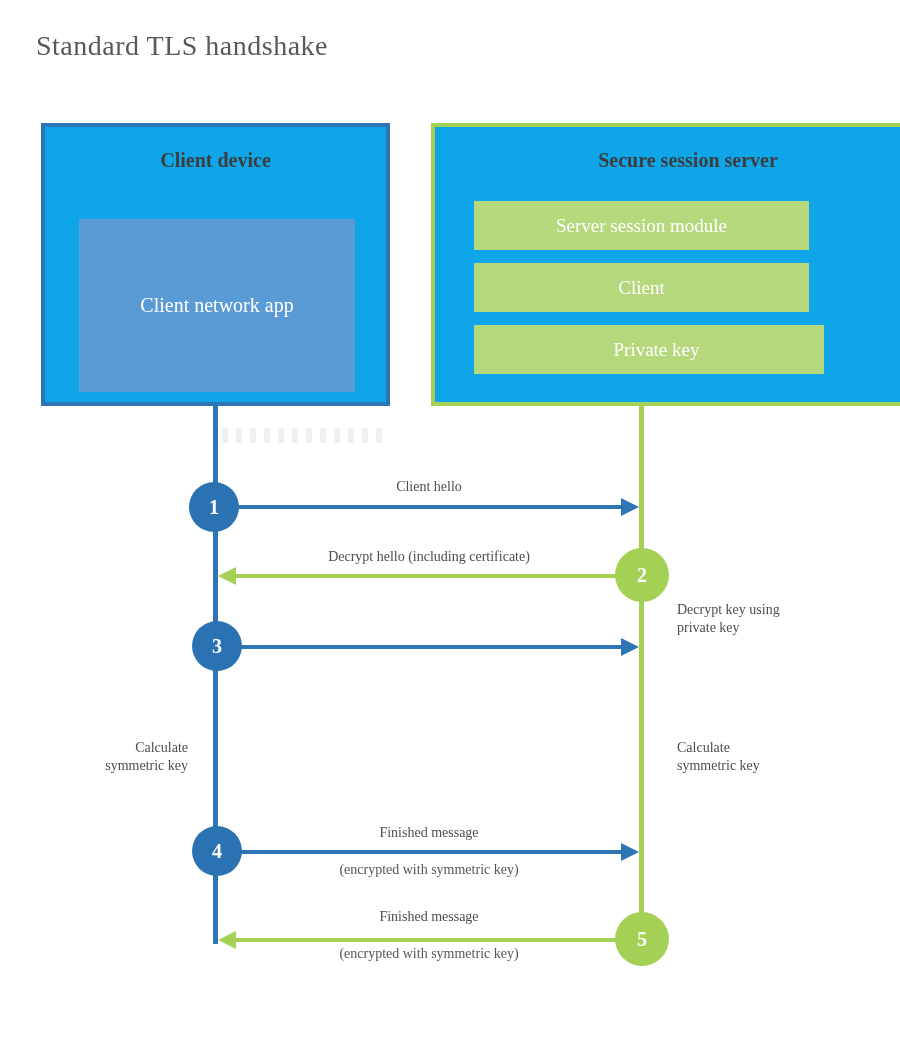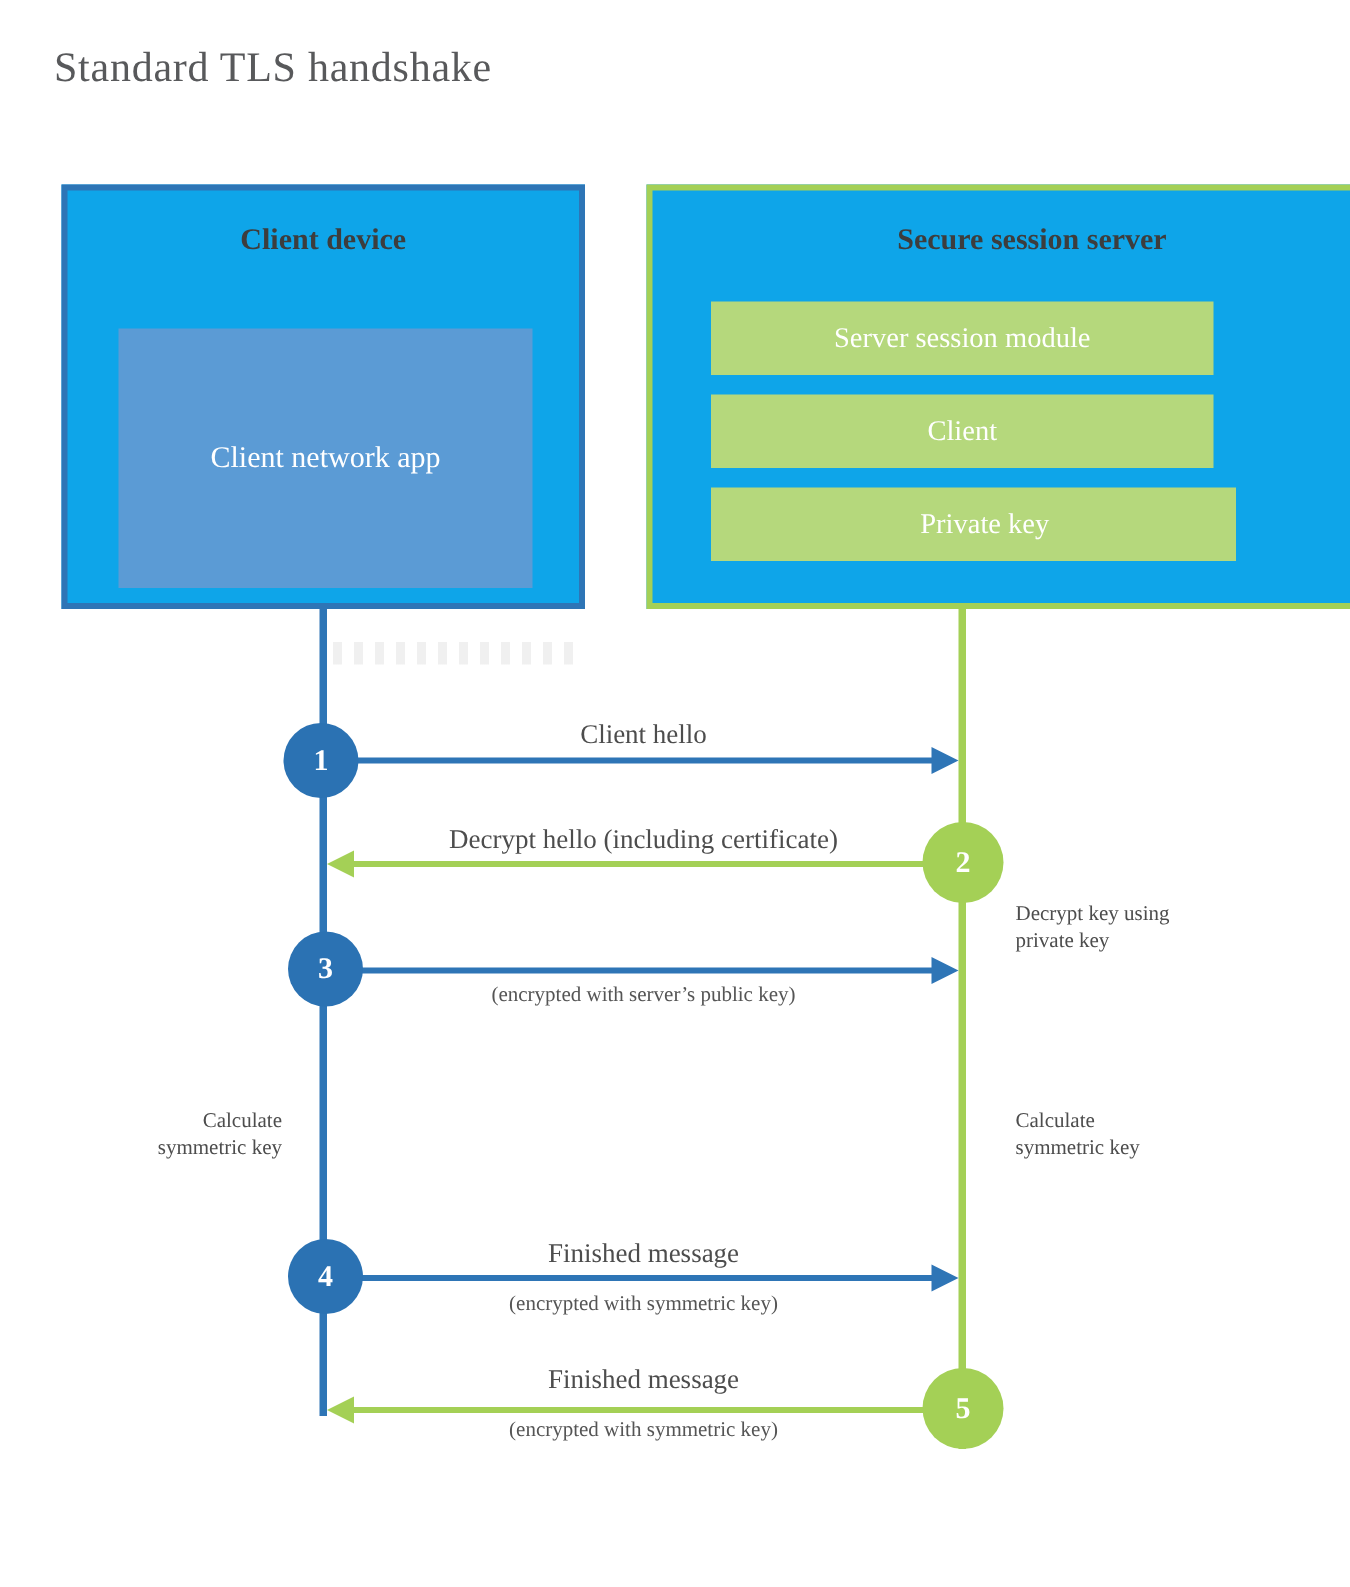--- a/index.html
+++ b/index.html
@@ -47,21 +47,21 @@
   
   .step-circle{
     position:absolute;border-radius:50%;color:#fff;font-weight:bold;font-size:20px;
     display:flex;align-items:center;justify-content:center;z-index:5;
   }
   .circle-blue{width:50px;height:50px;background:#2b72b3;}
   .circle-green{width:54px;height:54px;background:#a4d056;}
   
   .msg-label{
     position:absolute;left:219px;width:420px;text-align:center;
-    font-size:18px;color:#4d4d4d;
+    font-size:14px;color:#4d4d4d;
   }
   .msg-sublabel{
     position:absolute;left:219px;width:420px;text-align:center;
     font-size:14px;color:#555;
   }
   .side-note{position:absolute;font-size:14px;color:#4d4d4d;line-height:1.25;}
   .note-decrypt{left:677px;top:601px;width:130px;text-align:left;}
   .note-calc-left{left:88px;top:739px;width:100px;text-align:right;}
   .note-calc-right{left:677px;top:739px;width:110px;text-align:left;}
 </style>
@@ -93,21 +93,20 @@
   <div class="msg-label" style="top:479px;">Client hello</div>
   <div class="arrow-shaft shaft-blue" style="left:215px;top:505px;width:408px;"></div>
   <div class="arrow-head head-right-blue" style="left:621px;top:498px;"></div>
   <div class="step-circle circle-blue" style="left:189px;top:482px;">1</div>
 
   <div class="msg-label" style="top:549px;">Decrypt hello (including certificate)</div>
   <div class="arrow-shaft shaft-green" style="left:236px;top:574px;width:406px;"></div>
   <div class="arrow-head head-left-green" style="left:218px;top:567px;"></div>
   <div class="step-circle circle-green" style="left:615px;top:548px;">2</div>
 
-  <div class="msg-sublabel" style="top:656px;">(encrypted with server’s public key)</div>
   <div class="arrow-shaft shaft-blue" style="left:217px;top:645px;width:406px;"></div>
   <div class="arrow-head head-right-blue" style="left:621px;top:638px;"></div>
   <div class="step-circle circle-blue" style="left:192px;top:621px;">3</div>
   <div class="side-note note-decrypt">Decrypt key using private key</div>
 
   <div class="side-note note-calc-left">Calculate symmetric key</div>
   <div class="side-note note-calc-right">Calculate symmetric key</div>
 
   <div class="msg-label" style="top:825px;">Finished message</div>
   <div class="msg-sublabel" style="top:862px;">(encrypted with symmetric key)</div>

